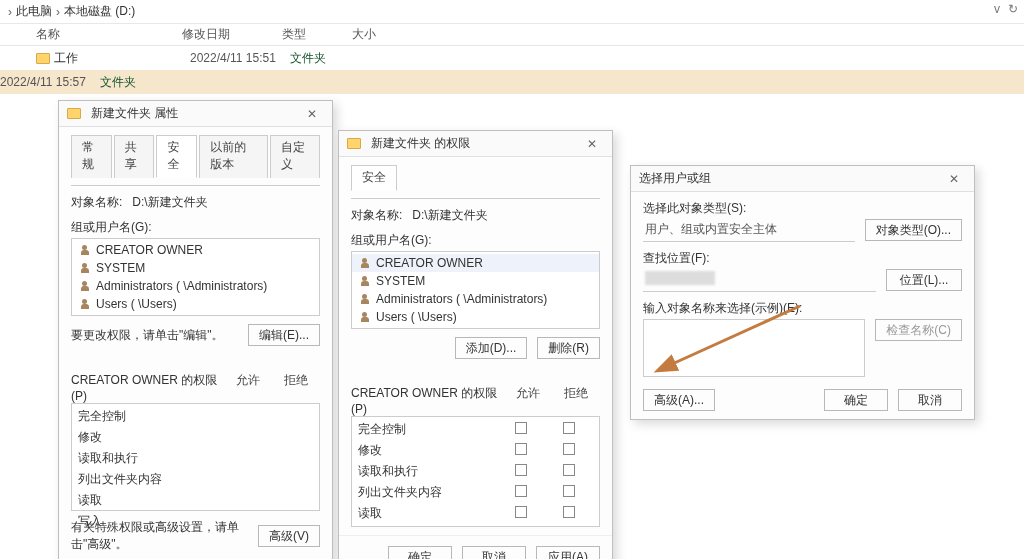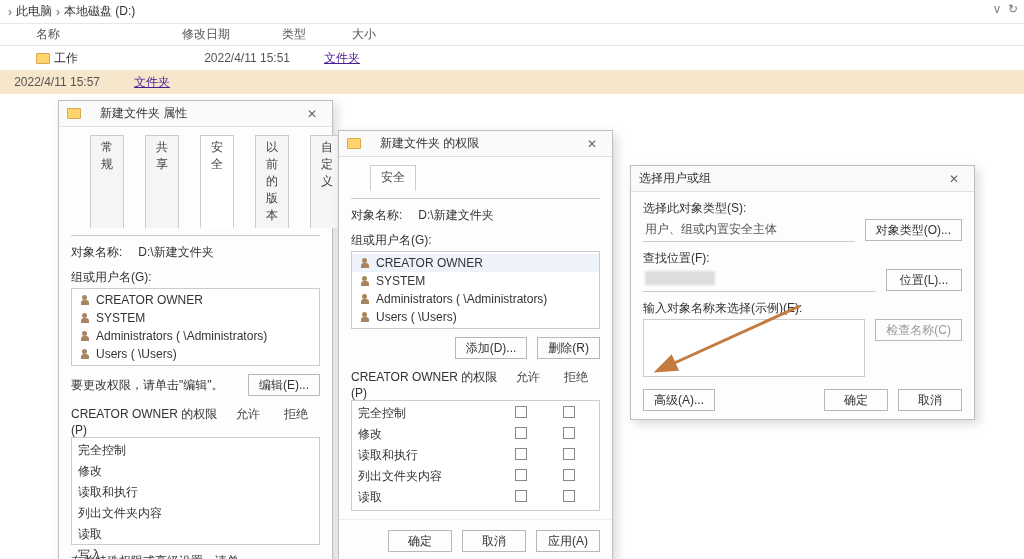--- a/index.html
+++ b/index.html
@@ -38,69 +38,67 @@
     border-bottom: 1px solid #e5e5e5;
   }
   .col-name { width: 182px; padding-left: 36px; }
   .col-date { width: 100px; }
   .col-type { width: 70px; }
   .col-size { width: 60px; }
   .filelist .row {
     display: flex;
     align-items: center;
     height: 24px;
-    text-align: right;
   }
   .filelist .row.selected {
     background: #f5e6cc;
   }
   .filelist .row .fname {
     width: 190px; padding-left: 36px;
     display: flex; align-items: center; gap: 4px;
   }
   .ficon { width: 14px; height: 11px; background:#ffd56b; border:1px solid #d7a94e; border-radius:1px; display:inline-block; }
   .filelist .row .fdate { width:100px; color:#555; }
-  .filelist .row .ftype { width:70px; color:#4c1d95;text-decoration:underline; }
+  .filelist .row .ftype { width:70px; color:#14532d; }
 
   
   .dialog {
     position: absolute;
     background: #fdfdfd;
     border: 1px solid #bfbfbf;
     box-shadow: 4px 4px 10px rgba(0,0,0,.15);
   }
   .dlg-title {
     height: 26px;
     display:flex; align-items:center; justify-content:space-between;
     padding: 0 6px 0 8px;
     font-size:12px;
     background:#fafafa;
     border-bottom:1px solid #e0e0e0;
   }
-  .dlg-title .ticon { display:inline-flex; align-items:center; gap:19px; }
+  .dlg-title .ticon { display:inline-flex; align-items:center; gap:10px; }
   .dlg-close { width:28px; text-align:center; color:#666; cursor:pointer; }
   .dlg-body { padding: 8px 12px 8px 12px; }
 
   
   .tabs { display:flex; gap:2px; margin-bottom:8px; }
   .tab {
     padding:3px 10px 4px 10px;
     border:1px solid #ccc;
     border-bottom:none;
     background:#f5f5f5;
     cursor:pointer;
     color:#444;
-    margin-left:19px;
   }
   .tab.active {
     background:#fff; border-bottom:1px solid #fff; position:relative; z-index:2;font-family:Liberation Serif, serif;
   }
   .tabs-line { border-bottom:1px solid #ccc; margin-top:-1px; margin-bottom:8px; }
 
-  .lblrow { display:flex; align-items:center; gap:16px; margin:4px 0 8px 0; }
+  .lblrow { display:flex; align-items:center; gap:10px; margin:4px 0 8px 0; }
 
   .listbox {
     border:1px solid #ccc;
     background:#fff;
     padding:2px 0;
   }
   .listbox .litem {
     padding:2px 6px;
     display:flex; align-items:center; gap:5px;
     color:#333;
@@ -121,21 +119,21 @@
     display:inline-flex; align-items:center; justify-content:center;
     min-width:64px; height:22px;
     padding:0 10px;
     border:1px solid #b8b8b8;
     background:#fdfdfd;
     cursor:pointer;
     color:#333;
   }
   .btn.mini{ min-width:56px;}
 
-  .permhdr { display:flex; margin-top:10px; }
+  .permhdr { display:flex; margin-top:26px; }
   .permhdr .phlabel{ flex:1; }
   .permhdr .phcol{ width:48px; text-align:center; color:#444;}
 
   .permbox{
     border:1px solid #ccc; background:#fff;
     padding:2px 0;
   }
   .permrow{
     display:flex; align-items:center;
     padding:2px 6px;

